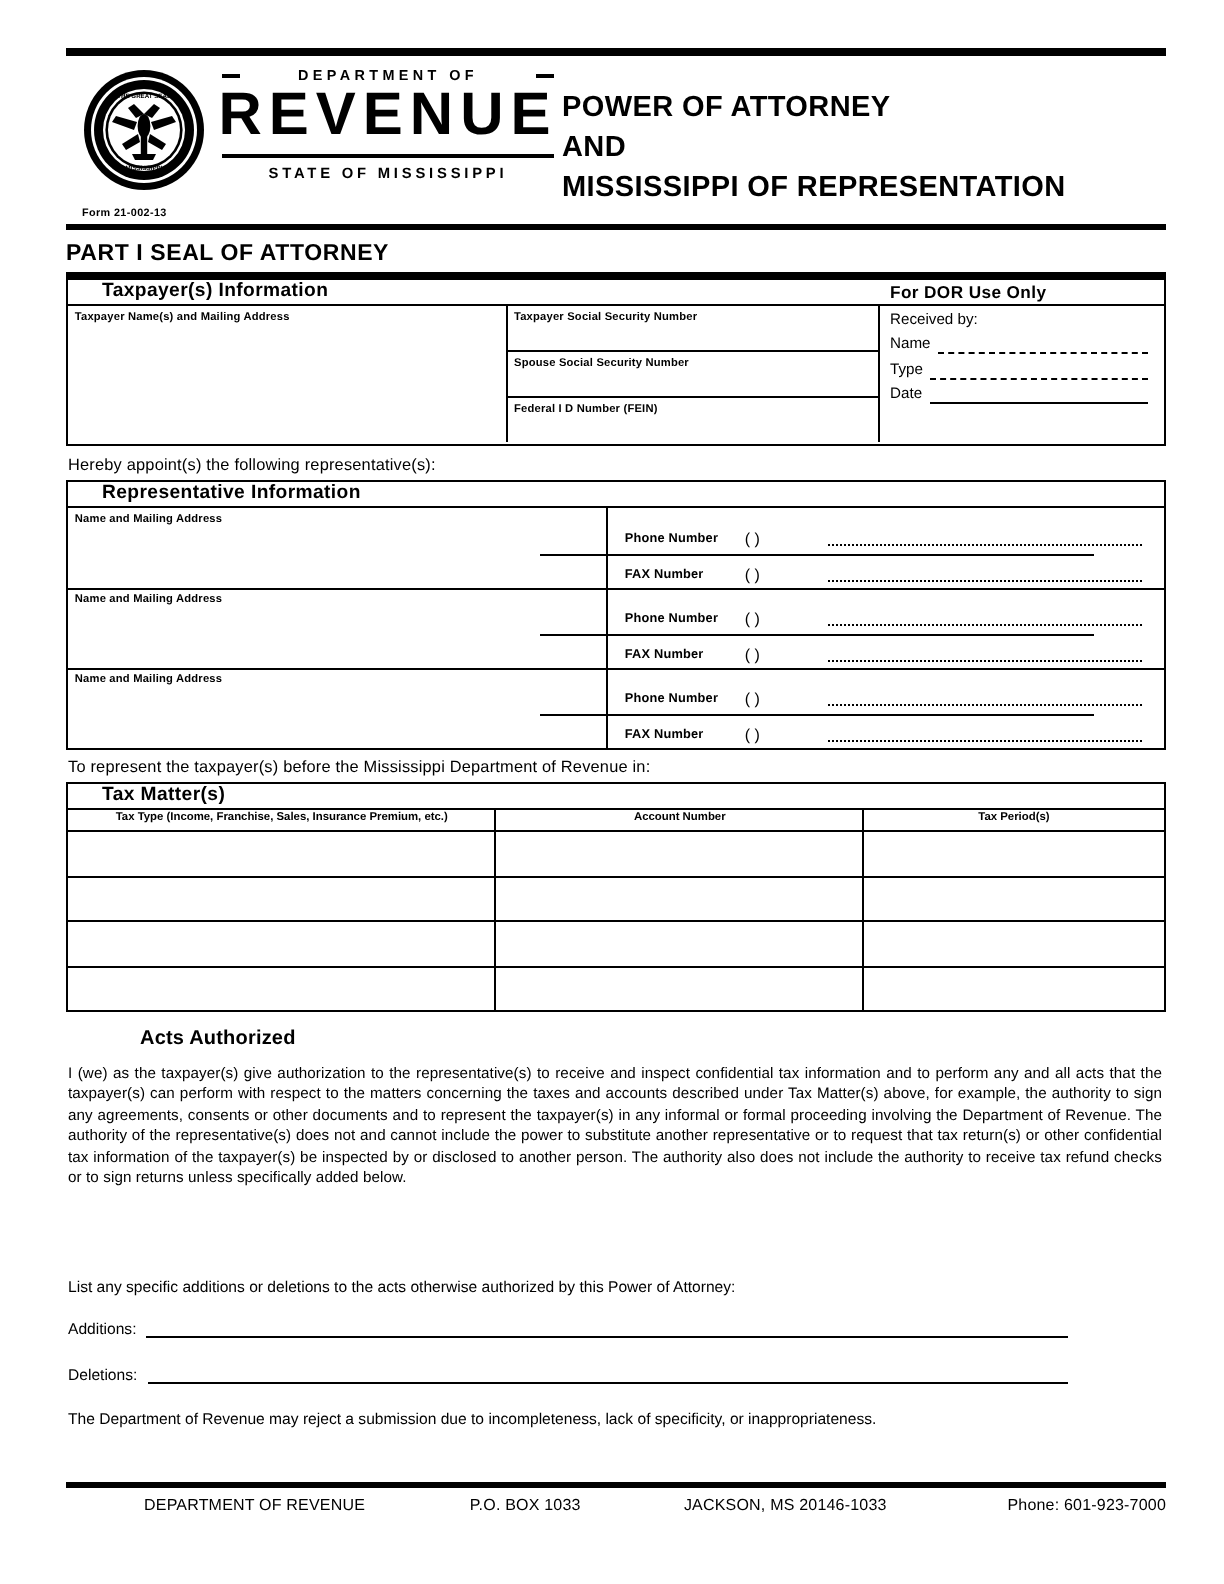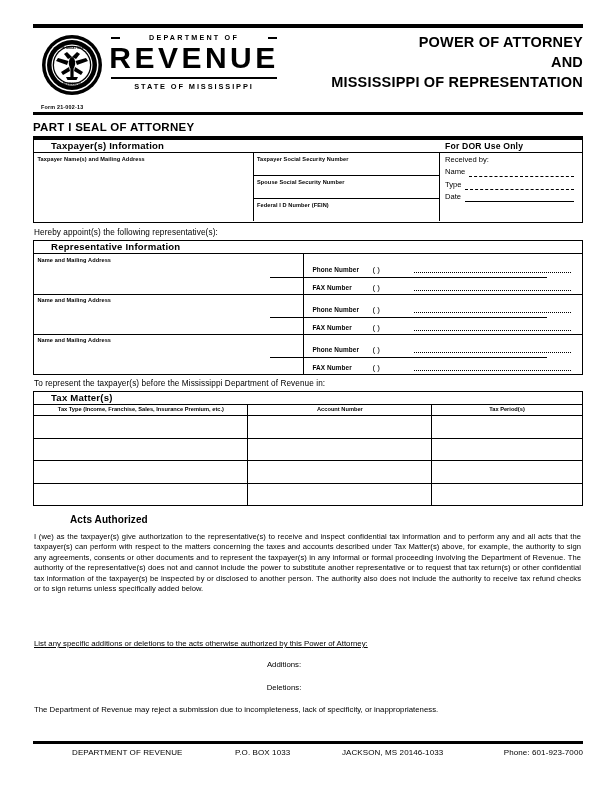--- a/index.html
+++ b/index.html
@@ -89,23 +89,23 @@
     width: 166px;
     text-align: center;
     font-size: 7.4px;
     font-weight: bold;
     letter-spacing: 1.9px;
     line-height: 10px;
     white-space: nowrap;
   }
   .title-block {
     position: absolute;
-    left: 248px; top: 2px;
+    left: 248px; top: 14px;
     width: 302px;
-    text-align: right;
+    text-align: left;
   }
   .title-line {
     font-size: 14.5px;
     font-weight: bold;
     line-height: 20px;
     letter-spacing: 0.2px;
   }
   .form-no {
     position: absolute;
     left: 41px; top: 104px;
@@ -278,27 +278,26 @@
     position: absolute; left: 34px; top: 532px;
     width: 547px;
     font-size: 7.6px;
     line-height: 10.4px;
     text-align: justify;
     letter-spacing: 0.05px;
   }
   .list-line {
     position: absolute; left: 34px; top: 639px;
     font-size: 7.8px;
-    text-decoration: underline;
   }
   .fill-row {
     position: absolute; left: 34px;
     width: 500px;
     font-size: 7.8px;
-    display: flex; align-items: center; gap: 5px; flex-direction: column;
+    display: flex; align-items: flex-end; gap: 5px;
   }
   .fill-row.add { top: 660px; }
   .fill-row.del { top: 683px; }
   .fill-row .lbl { white-space: nowrap; }
   .fill-row .ln { flex: 1 1 auto; border-bottom: 1.3px solid #000; height: 8px; }
   .reject-line {
     position: absolute; left: 34px; top: 705px;
     font-size: 7.8px;
   }
 

